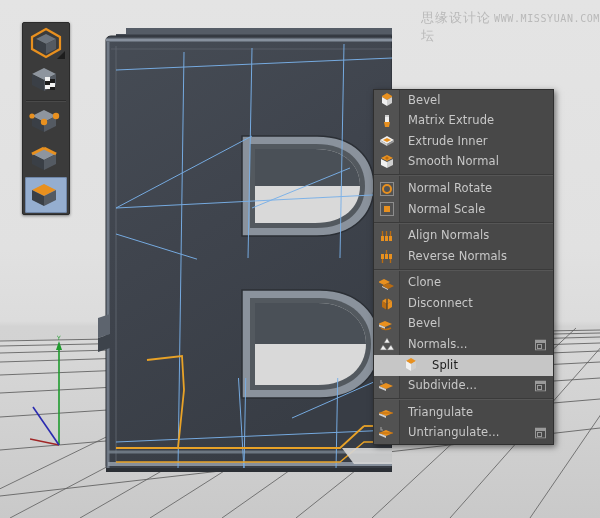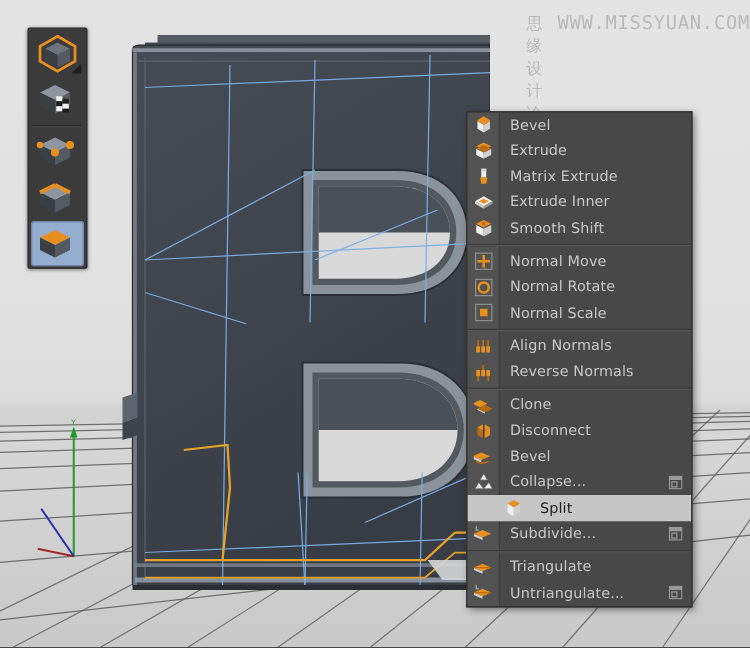--- a/index.html
+++ b/index.html
@@ -50,21 +50,21 @@
     width:11px;height:11px;}
   .mi.sel{background:#c6c6c6;padding-left:24px;}
   .mi.sel .lbl{color:#1c1c1c;}
   .msep{height:1px;background:#3a3a3a;border-bottom:1px solid #565656;
     margin:2px 0 2px 0;position:relative;z-index:2;}
 
   
   #watermark{position:absolute;left:421px;top:9px;display:flex;align-items:baseline;gap:3px;
     color:#b9b9b9;pointer-events:none;user-select:none;}
   #wm-cn{font-size:13px;letter-spacing:1px;font-family:"DejaVu Sans",sans-serif;}
-  #wm-en{font-size:15px;letter-spacing:.6px;font-family:"DejaVu Sans Mono","Liberation Mono",monospace;}
+  #wm-en{font-size:10px;letter-spacing:.6px;font-family:"DejaVu Sans Mono","Liberation Mono",monospace;}
 </style>
 </head>
 <body>
 
 <div id="app">
 
   <div id="viewport">
 
     <svg id="floor" viewBox="0 0 600 218" preserveAspectRatio="none">
       <defs>
@@ -293,31 +293,20 @@
               <polygon points="8,1 13,4 13,5 8,8 3,5 3,4" fill="#e8901f"></polygon>
               <polygon points="3,5 8,8 8,14 3,11" fill="#f0f0f0"></polygon>
               <polygon points="13,5 13,11 8,14 8,8" fill="#cfcfcf"></polygon>
             </svg>
           </span>
           <span class="lbl">Bevel</span>
         </div>
         <div class="mi">
           <span class="ico">
             <svg width="16" height="16" viewBox="0 0 16 16">
-              <polygon points="8,1 14,4 8,7 2,4" fill="#e8901f"></polygon>
-              <polygon points="2,6 8,9 8,14 2,11" fill="#f0f0f0"></polygon>
-              <polygon points="14,6 14,11 8,14 8,9" fill="#cfcfcf"></polygon>
-              <polygon points="2,6 8,9 14,6 8,3" fill="#b96c12"></polygon>
-            </svg>
-          </span>
-          <span class="lbl">Extrude</span>
-        </div>
-        <div class="mi">
-          <span class="ico">
-            <svg width="16" height="16" viewBox="0 0 16 16">
               <rect x="6" y="2" width="4" height="7" fill="#f0f0f0"></rect>
               <polygon points="5,9 11,9 10,14 6,14" fill="#e8901f"></polygon>
               <rect x="6" y="2" width="4" height="2" fill="#cfcfcf"></rect>
             </svg>
           </span>
           <span class="lbl">Matrix Extrude</span>
         </div>
         <div class="mi">
           <span class="ico">
             <svg width="16" height="16" viewBox="0 0 16 16">
@@ -331,33 +320,23 @@
         </div>
         <div class="mi">
           <span class="ico">
             <svg width="16" height="16" viewBox="0 0 16 16">
               <polygon points="8,1 14,4 8,7 2,4" fill="#e8901f"></polygon>
               <polygon points="2,5 8,8 8,14 2,11" fill="#f0f0f0"></polygon>
               <polygon points="14,5 14,11 8,14 8,8" fill="#cfcfcf"></polygon>
               <circle cx="8" cy="4" r="1.6" fill="#b96c12"></circle>
             </svg>
           </span>
-          <span class="lbl">Smooth Shift</span>
+          <span class="lbl">Smooth Normal</span>
         </div>
         <div class="msep"></div>
-        <div class="mi">
-          <span class="ico">
-            <svg width="16" height="16" viewBox="0 0 16 16">
-              <rect x="1.5" y="1.5" width="13" height="13" fill="none" stroke="#8d8d8d"></rect>
-              <line x1="8" y1="3" x2="8" y2="13" stroke="#e8901f" stroke-width="2"></line>
-              <line x1="3" y1="8" x2="13" y2="8" stroke="#e8901f" stroke-width="2"></line>
-            </svg>
-          </span>
-          <span class="lbl">Normal Move</span>
-        </div>
         <div class="mi">
           <span class="ico">
             <svg width="16" height="16" viewBox="0 0 16 16">
               <rect x="1.5" y="1.5" width="13" height="13" fill="none" stroke="#8d8d8d"></rect>
               <circle cx="8" cy="8" r="4" fill="none" stroke="#e8901f" stroke-width="2"></circle>
             </svg>
           </span>
           <span class="lbl">Normal Rotate</span>
         </div>
         <div class="mi">
@@ -439,21 +418,21 @@
         <div class="mi">
           <span class="ico">
             <svg width="16" height="16" viewBox="0 0 16 16">
               <g fill="#f0f0f0" stroke="#6a6a6a" stroke-width=".6">
                 <polygon points="8,1 11,6 5,6"></polygon>
                 <polygon points="1,13 4,8 8,13"></polygon>
                 <polygon points="15,13 12,8 8,13"></polygon>
               </g>
             </svg>
           </span>
-          <span class="lbl">Collapse...</span>
+          <span class="lbl">Normals...</span>
           <span class="opt"><svg viewBox="0 0 11 11">
               <rect x="0.5" y="0.5" width="10" height="10" fill="none" stroke="#9a9a9a"></rect>
               <rect x="0.5" y="0.5" width="10" height="3" fill="#9a9a9a"></rect>
               <rect x="2.5" y="5" width="4" height="4" fill="none" stroke="#9a9a9a"></rect>
             </svg></span>
         </div>
         <div class="mi sel">
           <span class="ico">
             <svg width="16" height="16" viewBox="0 0 16 16">
               <polygon points="8,1 13,4 8,7 3,4" fill="#e8901f"></polygon>

